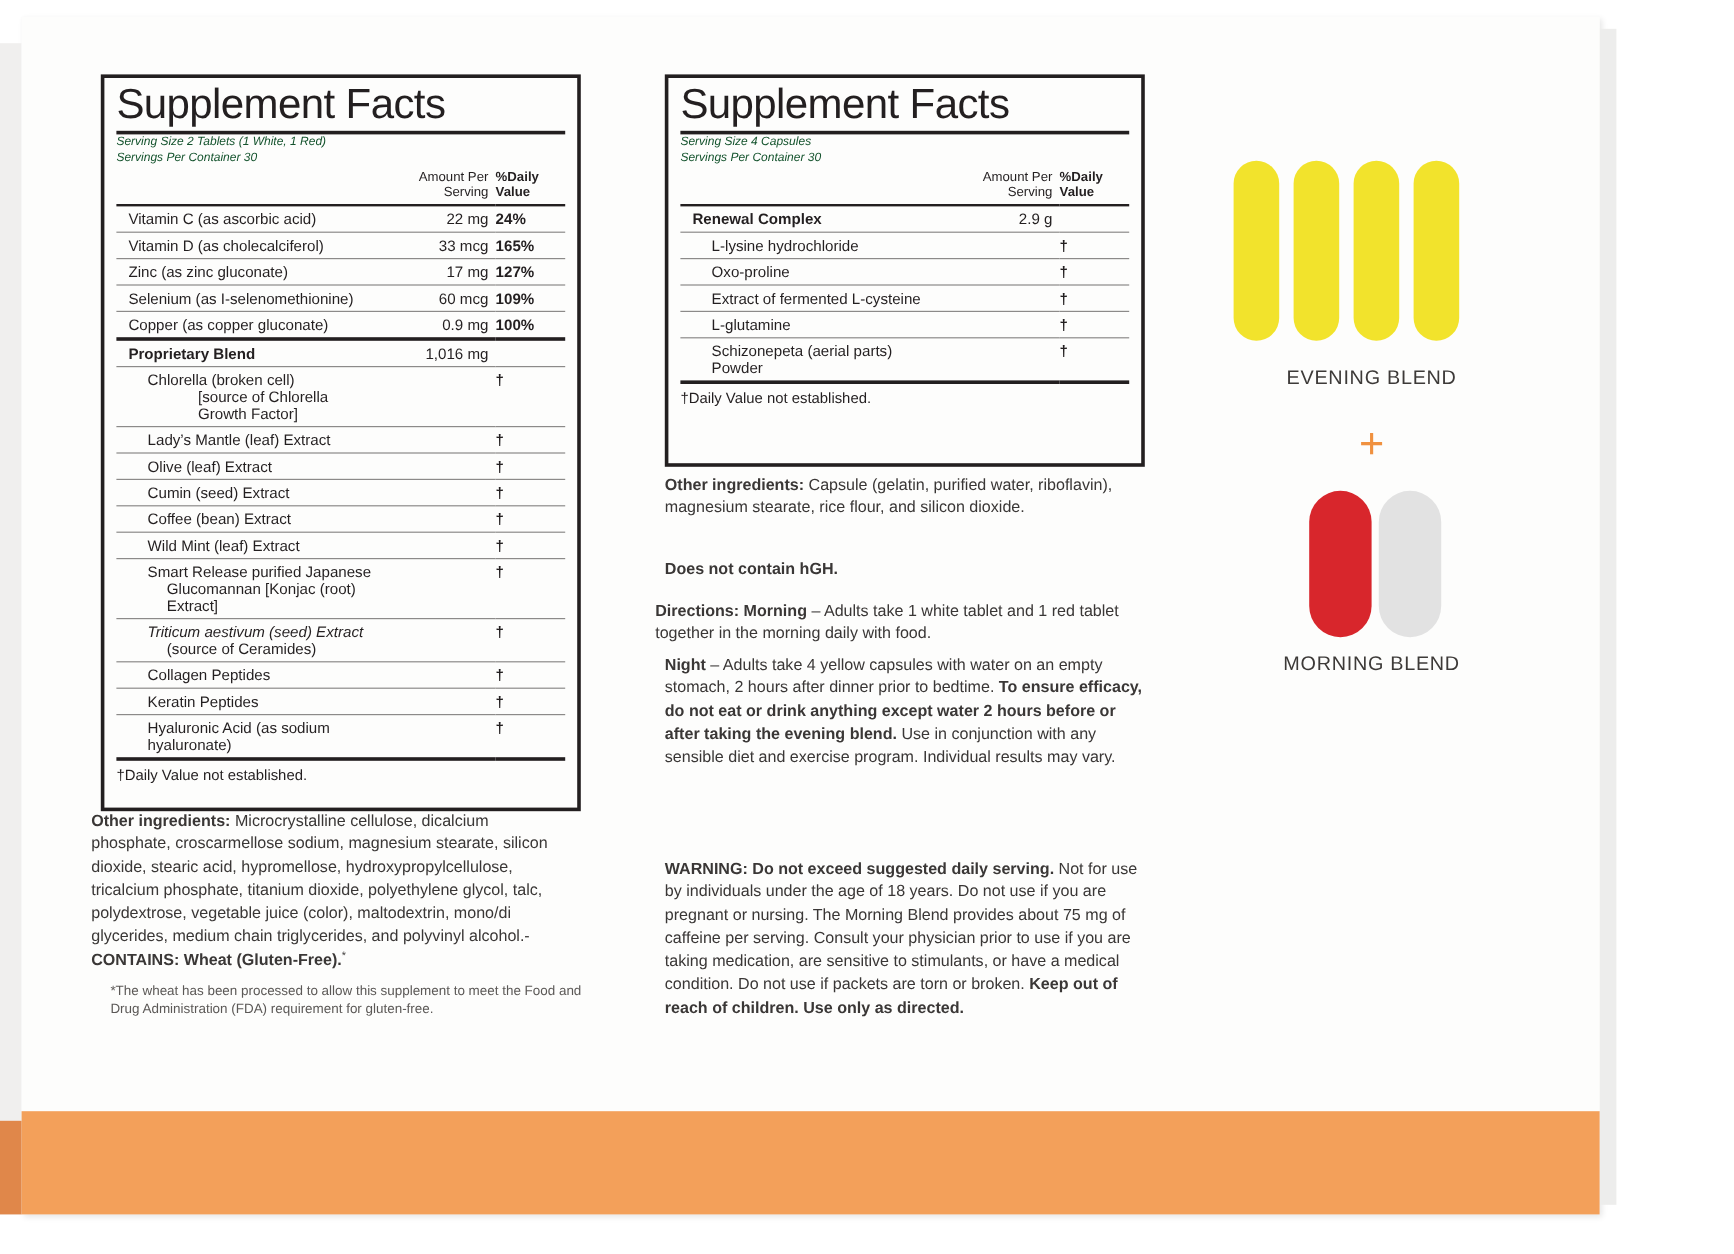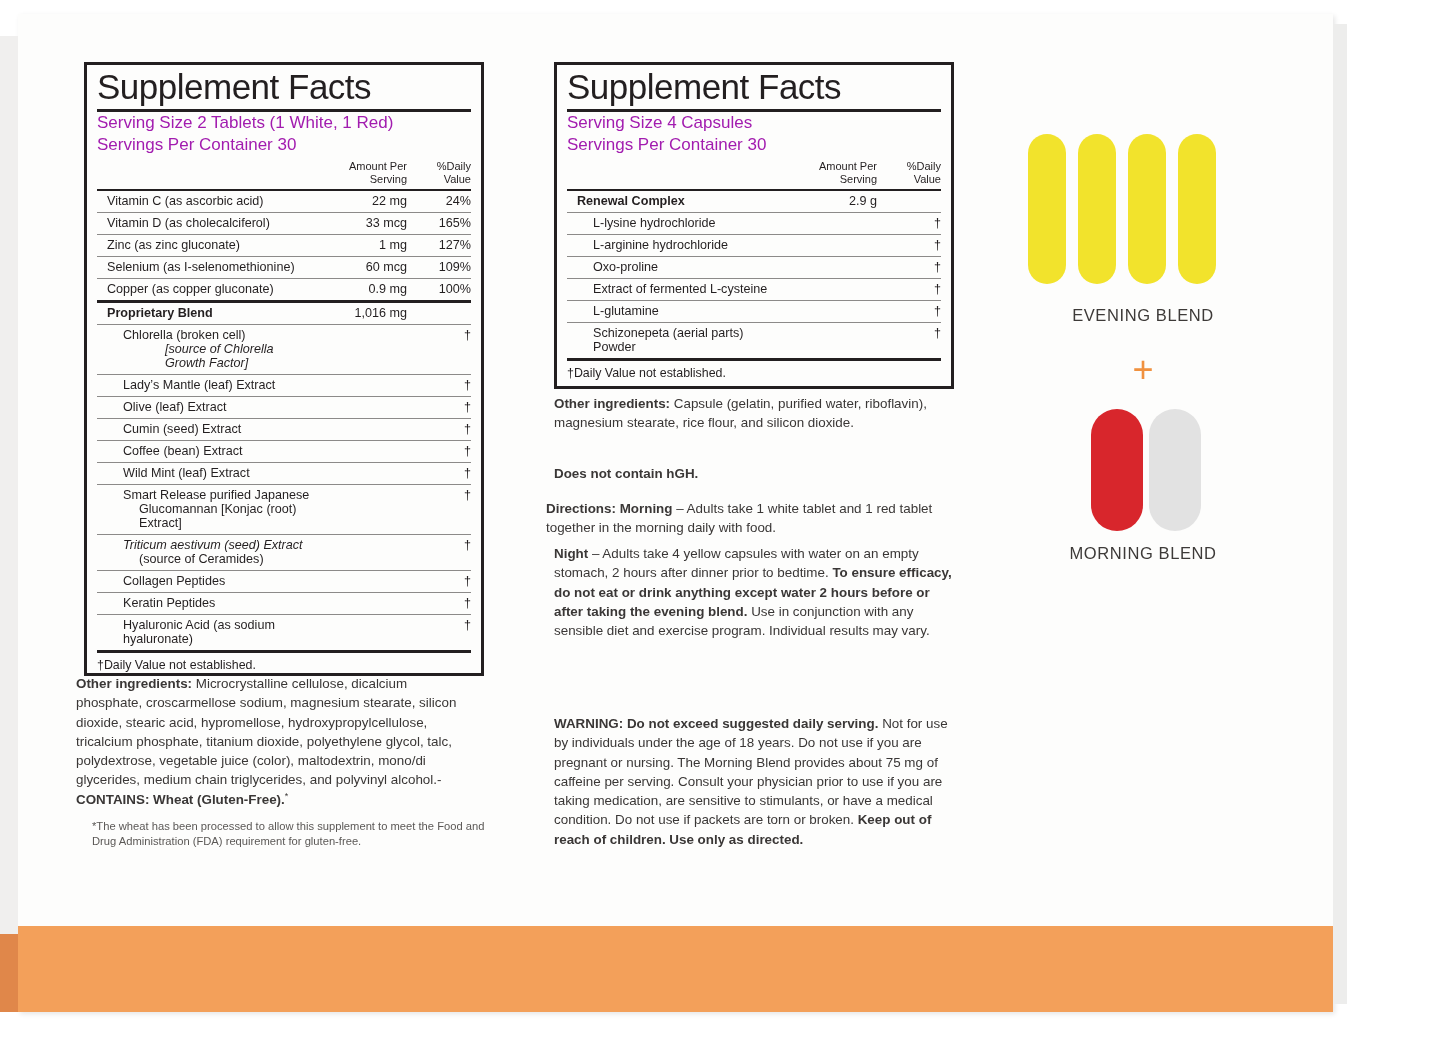--- a/index.html
+++ b/index.html
@@ -86,56 +86,57 @@
   }
   .facts-title {
     font-size: 35px;
     letter-spacing: -0.5px;
     padding: 4px 10px 0 10px;
     line-height: 1.02;
     font-weight: normal;
     font-family: "Liberation Sans", sans-serif;
   }
   .facts-sub {
-    font-size: 17px;
+    font-size: 10px;
     padding: 0 10px;
     line-height: 1.32;
-    color: #a21caf;
+    color: #14532d;
+    font-style: italic;
   }
   .rule-thick {
     height: 3px;
     background: #231f20;
     margin: 4px 10px 0 10px;
   }
 
   table.facts {
     width: calc(100% - 20px);
     margin: 0 10px;
     border-collapse: collapse;
     font-size: 12.6px;
   }
   table.facts td {
     padding: 3.5px 0 3.5px 0;
     vertical-align: top;
     border-bottom: 1px solid #8c8a89;
   }
   table.facts td.c-name { text-align: left; padding-left: 10px; }
   table.facts td.c-amt  { text-align: right; width: 92px; padding-right: 6px; }
-  table.facts td.c-dv   { text-align: right; width: 58px; }
+  table.facts td.c-dv   { text-align: left; width: 58px; font-weight: bold; }
   .col-head td {
     font-size: 11px;
     text-align: center;
     line-height: 1.15;
     padding-bottom: 4px;
     border-bottom: 2px solid #231f20 !important;
   }
   .col-head td.c-name { border-bottom: 2px solid #231f20 !important; }
   .bold { font-weight: bold; }
   .indent1 { padding-left: 26px !important; }
-  .indent2 { padding-left: 42px !important; font-style: italic; }
+  .indent2 { padding-left: 42px !important; }
   .italic { font-style: italic; }
   .dagger-note {
     font-size: 12.4px;
     padding: 5px 10px 0 10px;
   }
   .hdr-bottom-thick {
     border-bottom: 3px solid #231f20 !important;
   }
   .sub-line { display:block; }
 
@@ -237,21 +238,21 @@
         <td class="c-amt">22 mg</td>
         <td class="c-dv">24%</td>
       </tr>
       <tr>
         <td class="c-name">Vitamin D (as cholecalciferol)</td>
         <td class="c-amt">33 mcg</td>
         <td class="c-dv">165%</td>
       </tr>
       <tr>
         <td class="c-name">Zinc (as zinc gluconate)</td>
-        <td class="c-amt">1 mg</td>
+        <td class="c-amt">17 mg</td>
         <td class="c-dv">127%</td>
       </tr>
       <tr>
         <td class="c-name">Selenium (as I-selenomethionine)</td>
         <td class="c-amt">60 mcg</td>
         <td class="c-dv">109%</td>
       </tr>
       <tr>
         <td class="c-name hdr-bottom-thick">Copper (as copper gluconate)</td>
         <td class="c-amt hdr-bottom-thick">0.9 mg</td>
@@ -354,25 +355,20 @@
         </td>
       </tr>
 
       <tr>
         <td class="c-name bold">Renewal Complex</td>
         <td class="c-amt">2.9 g</td>
         <td class="c-dv"></td>
       </tr>
       <tr>
         <td class="c-name indent1">L-lysine hydrochloride</td>
-        <td class="c-amt"></td>
-        <td class="c-dv">†</td>
-      </tr>
-      <tr>
-        <td class="c-name indent1">L-arginine hydrochloride</td>
         <td class="c-amt"></td>
         <td class="c-dv">†</td>
       </tr>
       <tr>
         <td class="c-name indent1">Oxo-proline</td>
         <td class="c-amt"></td>
         <td class="c-dv">†</td>
       </tr>
       <tr>
         <td class="c-name indent1">Extract of fermented L-cysteine</td>

